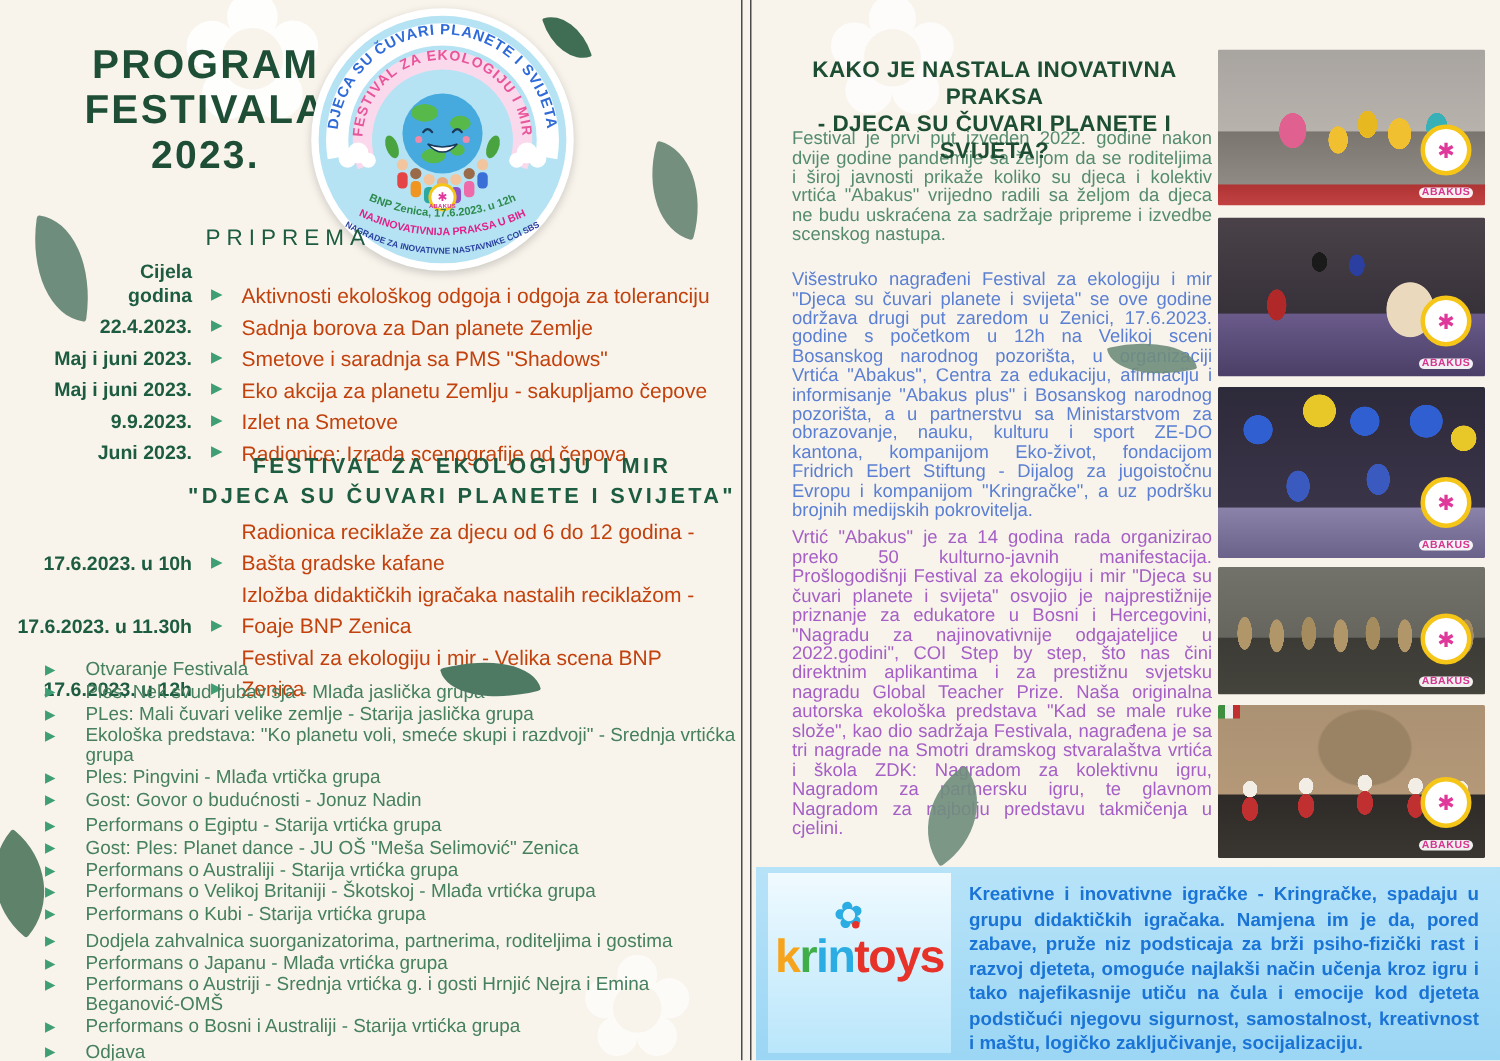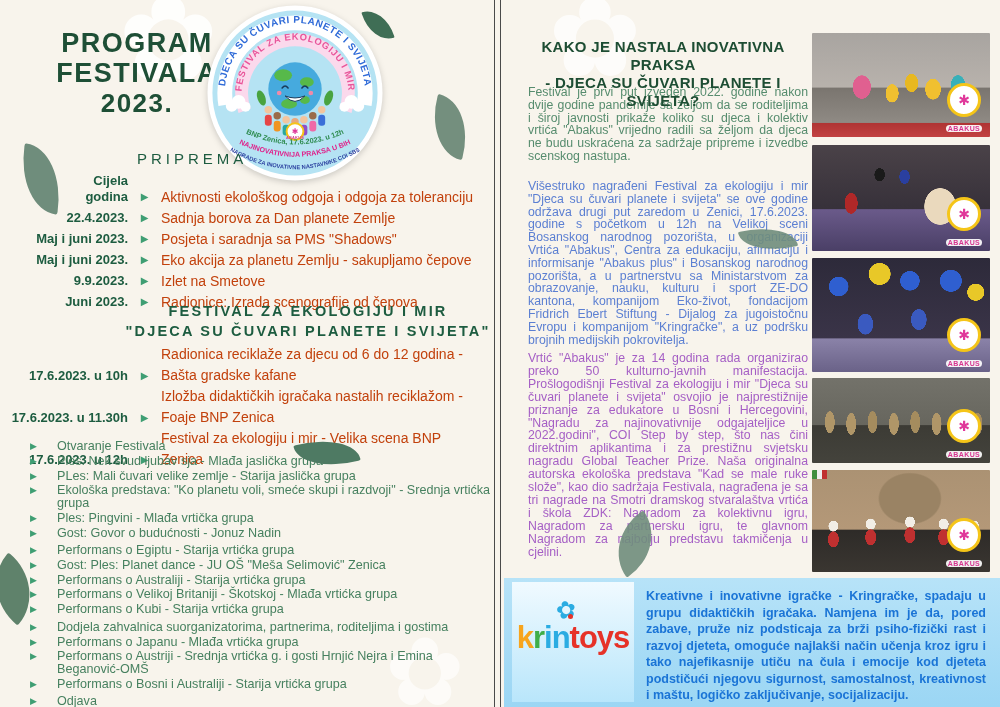--- a/index.html
+++ b/index.html
@@ -230,21 +230,21 @@
     <div class="ptxt">Aktivnosti ekološkog odgoja i odgoja za toleranciju</div>
   </div>
   <div class="prow">
     <div class="pdate">22.4.2023.</div>
     <div class="pbul">▶</div>
     <div class="ptxt">Sadnja borova za Dan planete Zemlje</div>
   </div>
   <div class="prow">
     <div class="pdate">Maj i juni 2023.</div>
     <div class="pbul">▶</div>
-    <div class="ptxt">Posjeta i saradnja sa PMS "Shadows"</div>
+    <div class="ptxt">Smetove i saradnja sa PMS "Shadows"</div>
   </div>
   <div class="prow">
     <div class="pdate">Maj i juni 2023.</div>
     <div class="pbul">▶</div>
     <div class="ptxt">Eko akcija za planetu Zemlju - sakupljamo čepove</div>
   </div>
   <div class="prow">
     <div class="pdate">9.9.2023.</div>
     <div class="pbul">▶</div>
     <div class="ptxt">Izlet na Smetove</div>

